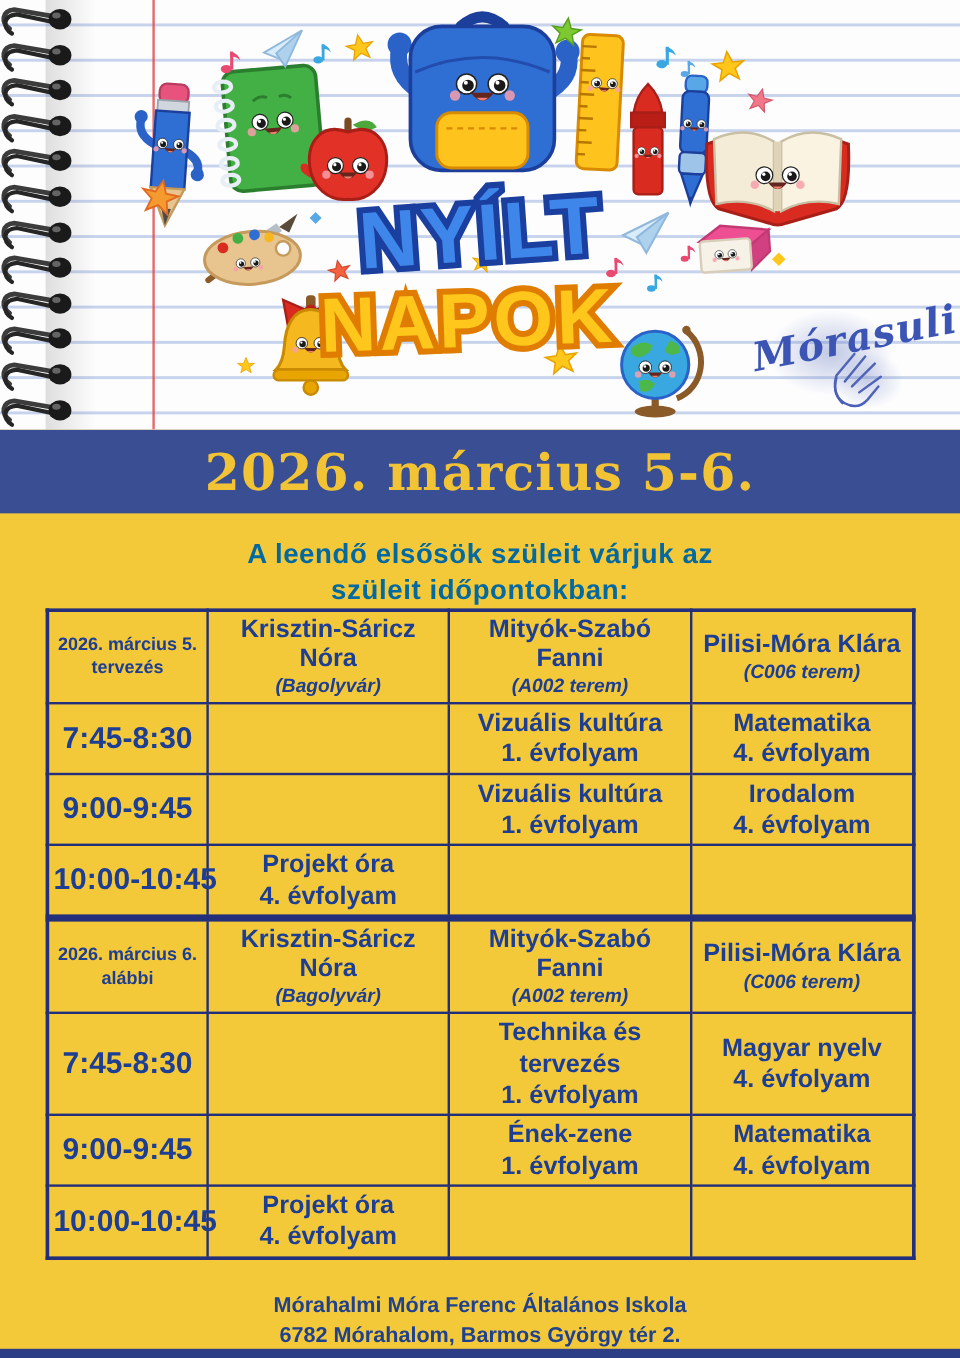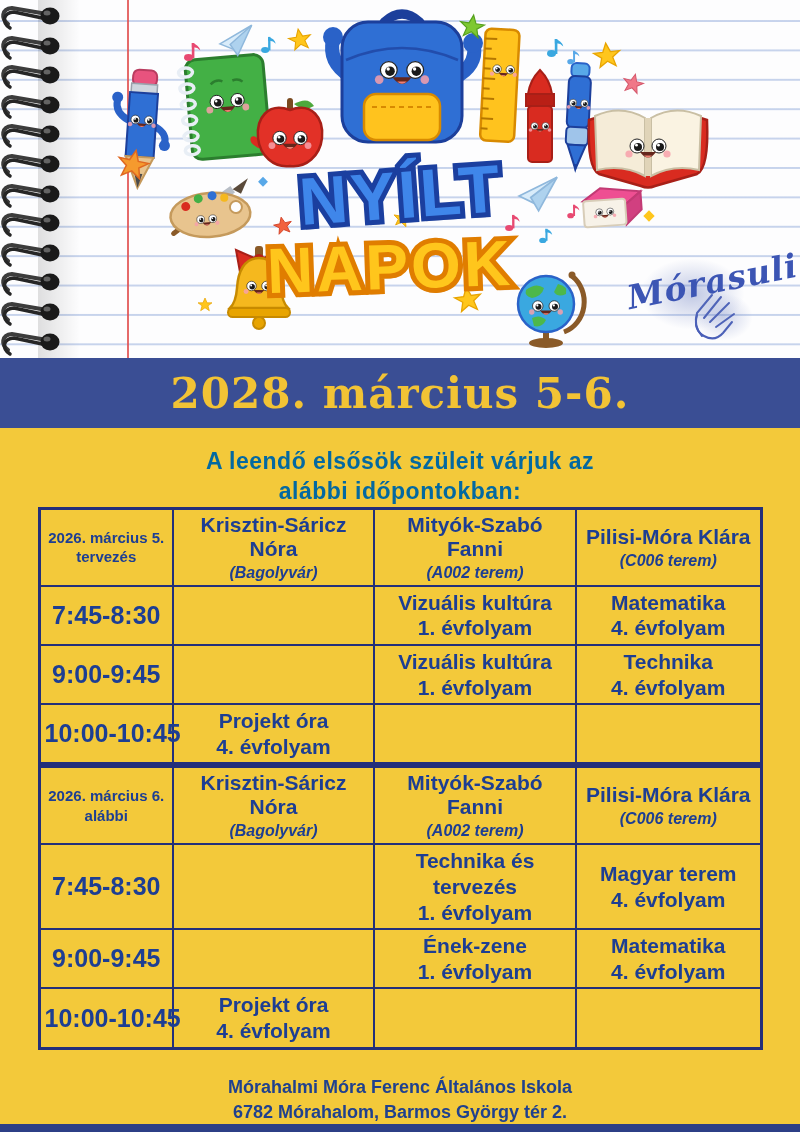--- a/index.html
+++ b/index.html
@@ -286,27 +286,27 @@
     </div>
     <div class="hero-title title-napok">
       <span class="stroke">NAPOK</span>
       <span class="fill">NAPOK</span>
     </div>
 
     <div class="signature">Mórasuli</div>
   </div>
 
   <div class="banner">
-    <span class="banner-date">2028. március 5-6.</span>
+    <span class="banner-date">2026. március 5-6.</span>
   </div>
 
   <div class="content">
     <div class="heading">
       <div>A leendő elsősök szüleit várjuk az</div>
-      <div>alábbi időpontokban:</div>
+      <div>szüleit időpontokban:</div>
     </div>
 
     <table class="schedule tbl-1">
       <colgroup>
           <col style="width:134px">
           <col style="width:201px">
           <col style="width:202px">
           <col style="width:185px">
         </colgroup>
       <thead>
@@ -349,21 +349,21 @@
           <td class="time">9:00-9:45</td>
           <td>
               <div class="subject"></div>
               <div class="grade"></div>
             </td>
           <td>
               <div class="subject">Vizuális kultúra</div>
               <div class="grade">1. évfolyam</div>
             </td>
           <td>
-              <div class="subject">Technika</div>
+              <div class="subject">Irodalom</div>
               <div class="grade">4. évfolyam</div>
             </td>
         </tr>
         <tr>
           <td class="time">10:00-10:45</td>
           <td>
               <div class="subject">Projekt óra</div>
               <div class="grade">4. évfolyam</div>
             </td>
           <td>
@@ -410,21 +410,21 @@
           <td class="time">7:45-8:30</td>
           <td>
               <div class="subject"></div>
               <div class="grade"></div>
             </td>
           <td>
               <div class="subject">Technika és tervezés</div>
               <div class="grade">1. évfolyam</div>
             </td>
           <td>
-              <div class="subject">Magyar terem</div>
+              <div class="subject">Magyar nyelv</div>
               <div class="grade">4. évfolyam</div>
             </td>
         </tr>
         <tr>
           <td class="time">9:00-9:45</td>
           <td>
               <div class="subject"></div>
               <div class="grade"></div>
             </td>
           <td>

